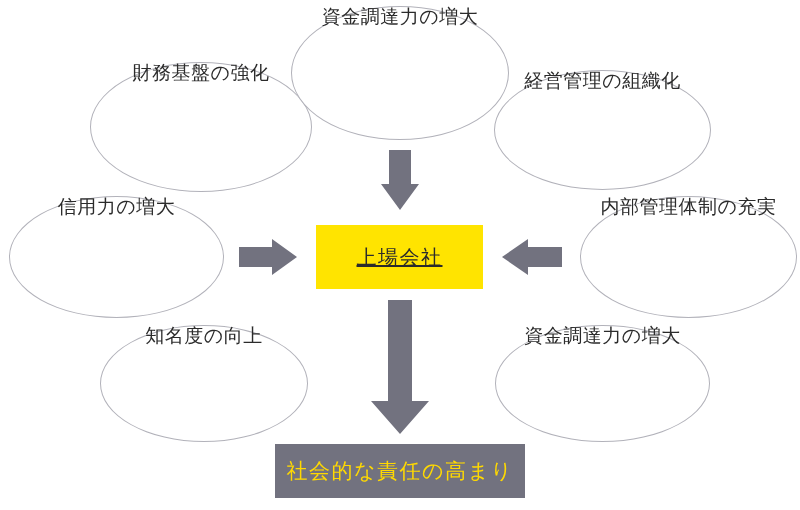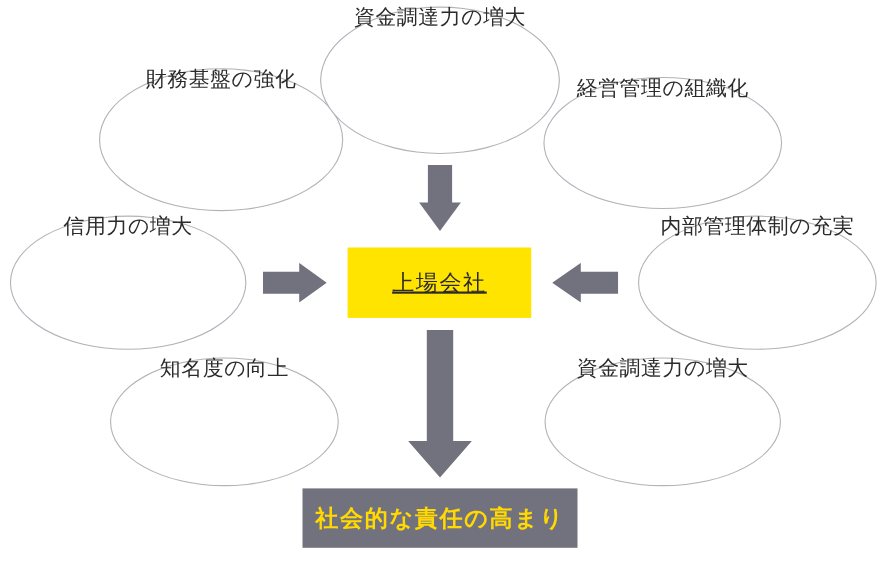--- a/index.html
+++ b/index.html
@@ -128,17 +128,17 @@
   <div class="arrow" style="left:371px; top:300px; width:58px; height:134px;">
     <svg viewBox="0 0 58 134" preserveAspectRatio="none">
       <polygon points="17,0 41,0 41,101 58,101 29,134 0,101 17,101" fill="#72727f"></polygon>
     </svg>
   </div>
 
   <div class="center-box" style="left:316px; top:225px; width:167px; height:64px;">
     <span class="node-label">上場会社</span>
   </div>
 
-  <div class="bottom-box" style="left:275px; top:444px; width:250px; height:54px;font-weight:bold;">
+  <div class="bottom-box" style="left:275px; top:444px; width:250px; height:54px;">
     <span class="node-label">社会的な責任の高まり</span>
   </div>
 
 </div>
 
 </body></html>

